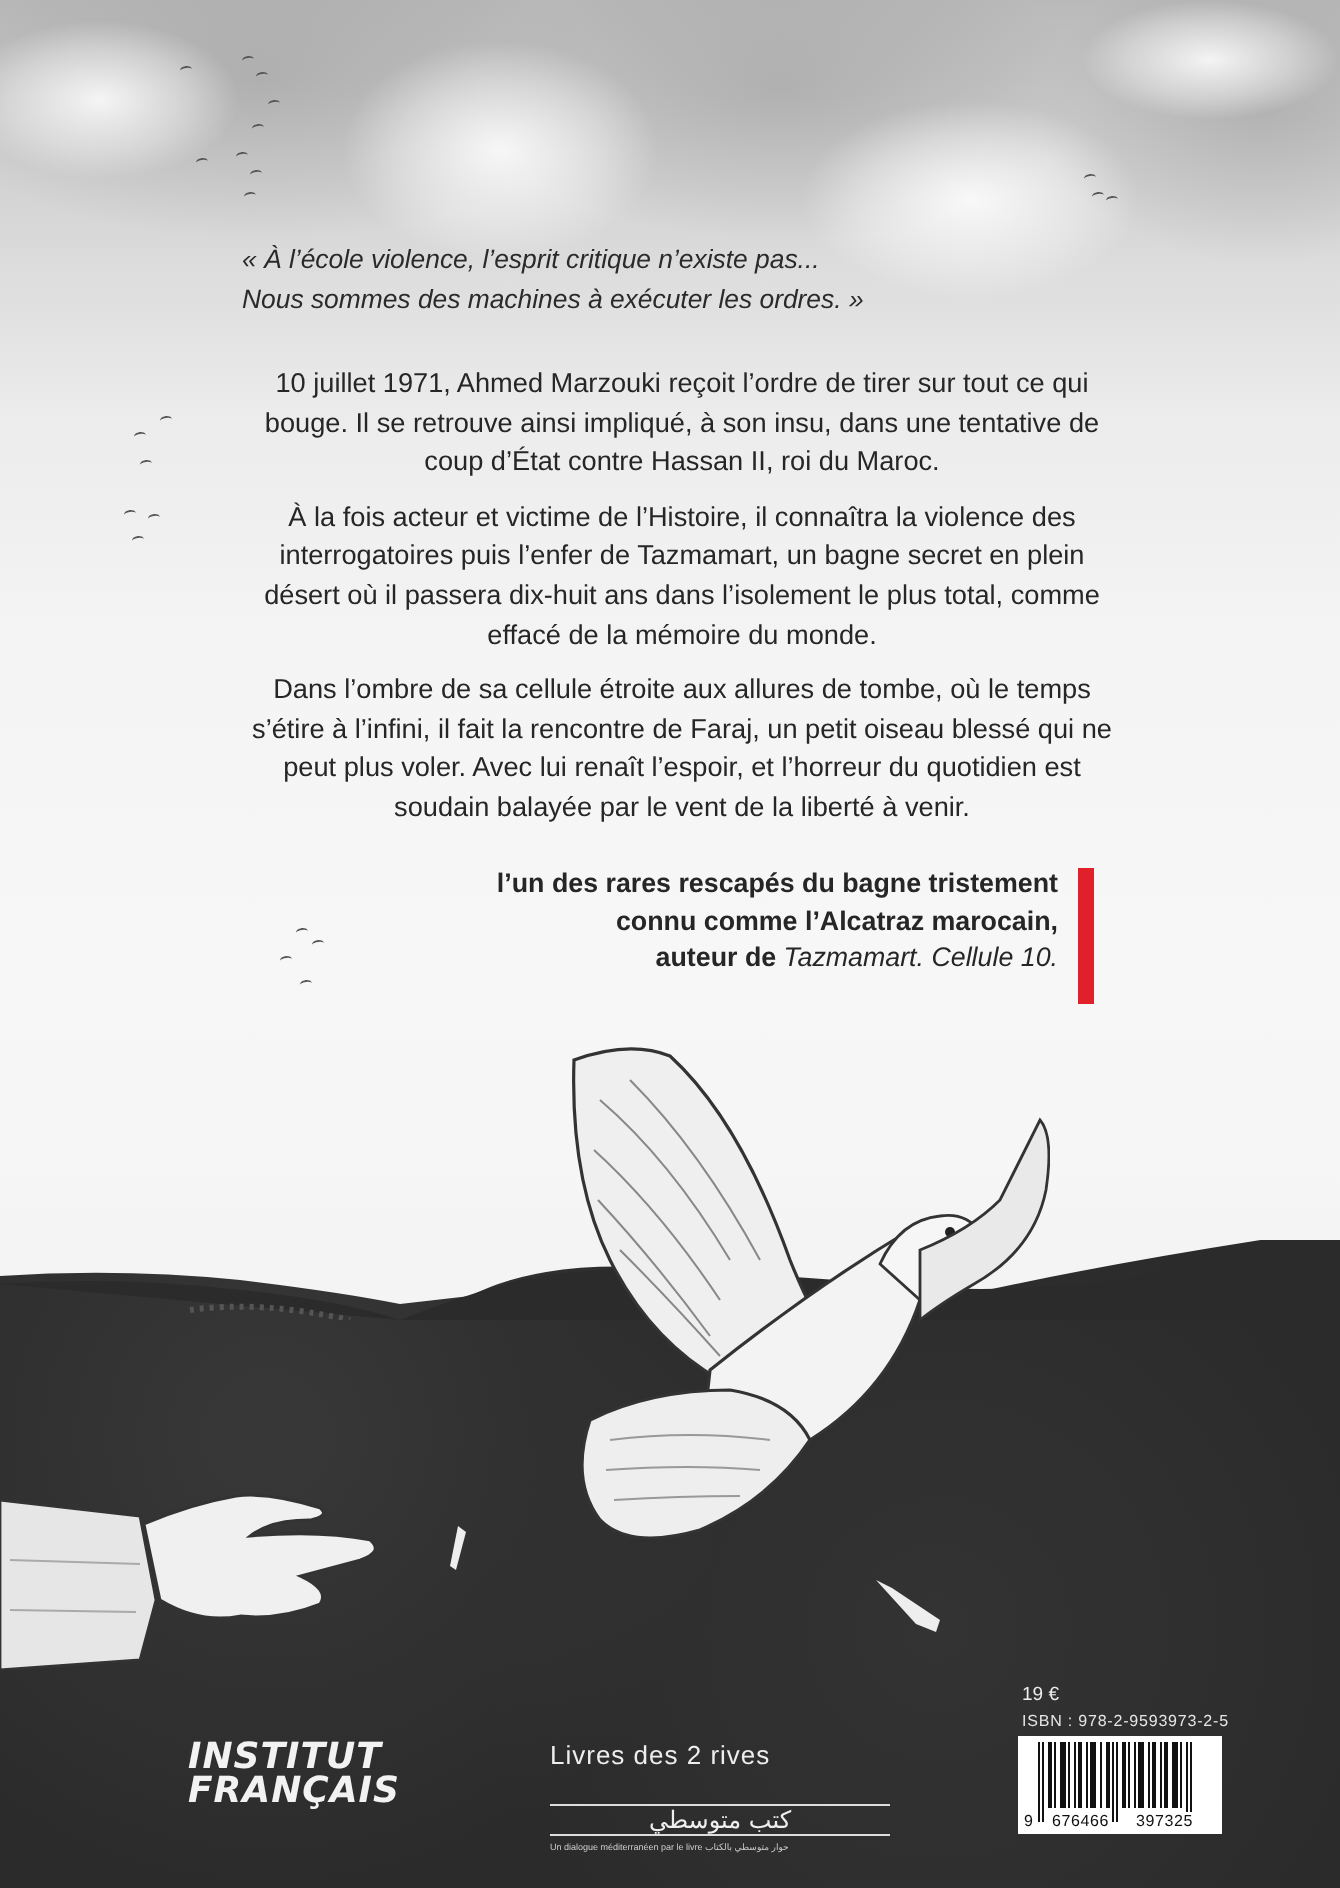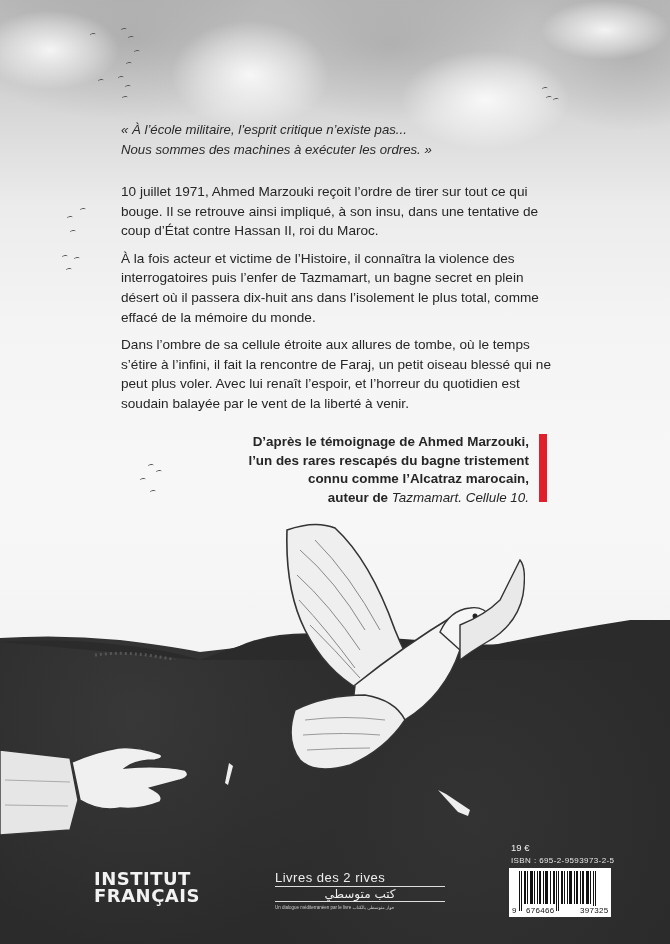--- a/index.html
+++ b/index.html
@@ -14,21 +14,21 @@
     .bird { position: absolute; width: 6px; height: 3px; border-top: 1.5px solid #555; border-radius: 50% 50% 0 0; transform: rotate(-8deg); }
 
     .quote {
       position: absolute; left: 121px; top: 120px; width: 440px;
       font-style: italic; font-size: 13.2px; line-height: 20px; color: #2a2a2a;
     }
     .body-text {
       position: absolute; left: 121px; top: 182px; width: 440px;
       font-size: 13.6px; line-height: 19.6px; color: #262626;
     }
-    .body-text p { margin: 0 0 8px 0; }
+    .body-text p { margin: 0 0 8px 0; text-align: center; }
     .attribution {
       position: absolute; right: 141px; top: 433px; width: 340px; text-align: right;
       font-weight: bold; font-size: 13.4px; line-height: 18.5px; color: #262626;
     }
     .attribution .it { font-style: italic; font-weight: normal; margin-top: 32px; }
     .red-bar { position: absolute; left: 539px; top: 434px; width: 8px; height: 68px; background: #e0202a; }
 
     .ground {
       position: absolute; left: 0; top: 620px; width: 670px; height: 324px;
       background:
@@ -37,24 +37,24 @@
         #2b2b2b;
     }
     .ground-edge { position: absolute; left: 0; top: 0; width: 670px; height: 60px; }
 
     .dove { position: absolute; left: 255px; top: 520px; width: 270px; height: 260px; }
     .hand { position: absolute; left: 0; top: 740px; width: 195px; height: 95px; }
     .feather { position: absolute; }
 
     .logo-if {
       position: absolute; left: 94px; top: 870px; color: #f2f2f2;
-      font-family: "DejaVu Sans", sans-serif; font-weight: bold; font-size: 18px; line-height: 17px; letter-spacing: 0.5px;
+      font-family: "DejaVu Sans", sans-serif; font-weight: bold; font-size: 18px; line-height: 17px; letter-spacing: 0.5px; font-style: italic;
     }
     .logo-l2r { position: absolute; left: 275px; top: 870px; width: 170px; color: #eee; }
-    .l2r-title { font-size: 13px; letter-spacing: 0.5px; border-bottom: 1px solid #ddd; padding-bottom: 1px; white-space: nowrap; }
+    .l2r-title { font-size: 13px; letter-spacing: 0.5px; border-bottom: 1px solid #ddd; padding-bottom: 17px; white-space: nowrap; }
     .l2r-ar { font-size: 12px; text-align: center; border-bottom: 1px solid #ddd; direction: rtl; font-family: "DejaVu Sans", sans-serif; }
     .l2r-tag { font-size: 4.5px; margin-top: 3px; white-space: nowrap; color: #ccc; }
 
     .price { position: absolute; left: 511px; top: 842px; font-size: 9.5px; color: #eee; }
     .site { position: absolute; left: 565px; top: 876px; font-size: 10.5px; color: #eee; }
     .isbn { position: absolute; left: 511px; top: 856px; font-size: 8px; color: #e6e6e6; letter-spacing: 0.4px; }
     .barcode-box { position: absolute; left: 509px; top: 868px; width: 102px; height: 49px; background: #fff; }
     .bars { position: absolute; left: 10px; top: 3px; width: 86px; height: 40px; display: flex; align-items: flex-start; }
     .bars span { display: block; background: #111; height: 33px; }
     .bars span.g { height: 40px; }
@@ -96,32 +96,31 @@
     <div class="bird" style="left:62px;top:255px;"></div>
     <div class="bird" style="left:74px;top:257px;"></div>
     <div class="bird" style="left:66px;top:268px;"></div>
     <div class="bird" style="left:148px;top:464px;"></div>
     <div class="bird" style="left:156px;top:470px;"></div>
     <div class="bird" style="left:140px;top:478px;"></div>
     <div class="bird" style="left:150px;top:490px;"></div>
   </div>
 
   <div class="quote">
-    <div>« À l’école militaire, l’esprit critique n’existe pas...</div>
+    <div>« À l’école violence, l’esprit critique n’existe pas...</div>
     <div>Nous sommes des machines à exécuter les ordres. »</div>
   </div>
 
   <div class="body-text">
     <p>10 juillet 1971, Ahmed Marzouki reçoit l’ordre de tirer sur tout ce qui bouge. Il se retrouve ainsi impliqué, à son insu, dans une tentative de coup d’État contre Hassan II, roi du Maroc.</p>
     <p>À la fois acteur et victime de l’Histoire, il connaîtra la violence des interrogatoires puis l’enfer de Tazmamart, un bagne secret en plein désert où il passera dix-huit ans dans l’isolement le plus total, comme effacé de la mémoire du monde.</p>
     <p>Dans l’ombre de sa cellule étroite aux allures de tombe, où le temps s’étire à l’infini, il fait la rencontre de Faraj, un petit oiseau blessé qui ne peut plus voler. Avec lui renaît l’espoir, et l’horreur du quotidien est soudain balayée par le vent de la liberté à venir.</p>
   </div>
 
   <div class="attribution">
-    <div>D’après le témoignage de Ahmed Marzouki,</div>
     <div>l’un des rares rescapés du bagne tristement</div>
     <div>connu comme l’Alcatraz marocain,</div>
     <div><span>auteur de </span><span class="it">Tazmamart. Cellule 10.</span></div>
   </div>
   <div class="red-bar"></div>
 
   <div class="ground">
     <svg class="ground-edge" viewBox="0 0 670 60" preserveAspectRatio="none">
       <path d="M0,0 L0,-5 L0,20 L0,18 Q60,14 120,20 Q170,26 200,32 L235,28 Q270,10 330,14 Q420,20 480,28 Q560,10 670,-6 L670,0 Z" fill="#f4f4f4"></path>
     </svg>
@@ -175,21 +174,21 @@
     <div>FRANÇAIS</div>
   </div>
   <div class="logo-l2r">
     <div class="l2r-title">Livres des 2 rives</div>
     <div class="l2r-ar">كتب متوسطي</div>
     <div class="l2r-tag">Un dialogue méditerranéen par le livre  حوار متوسطي بالكتاب</div>
   </div>
 
   <div class="price">19 €</div>
   <div class="site">alifbata.fr</div>
-  <div class="isbn">ISBN : 695-2-9593973-2-5</div>
+  <div class="isbn">ISBN : 978-2-9593973-2-5</div>
   <div class="barcode-box">
     <div class="bars">
       <span class="g" style="width:1px;margin-right:1px"></span>
         <span class="g" style="width:1px;margin-right:2px"></span>
       <span style="width:2px;margin-right:1px"></span>
         <span style="width:1px;margin-right:2px"></span>
         <span style="width:3px;margin-right:1px"></span>
         <span style="width:1px;margin-right:2px"></span>
       <span style="width:1px;margin-right:1px"></span>
         <span style="width:2px;margin-right:2px"></span>
@@ -207,16 +206,16 @@
         <span style="width:2px;margin-right:2px"></span>
         <span style="width:1px;margin-right:1px"></span>
         <span style="width:2px;margin-right:2px"></span>
       <span style="width:3px;margin-right:1px"></span>
         <span style="width:1px;margin-right:2px"></span>
       <span class="g" style="width:1px;margin-right:1px"></span>
         <span class="g" style="width:1px;"></span>
     </div>
     <span class="bc-num" style="left:2px;">9</span>
     <span class="bc-num" style="left:16px;">676466</span>
-    <span class="bc-num" style="left:70px;text-align:right;">397325</span>
+    <span class="bc-num" style="left:58px;text-align:right;">397325</span>
   </div>
 
 </div>
 
 </body></html>

